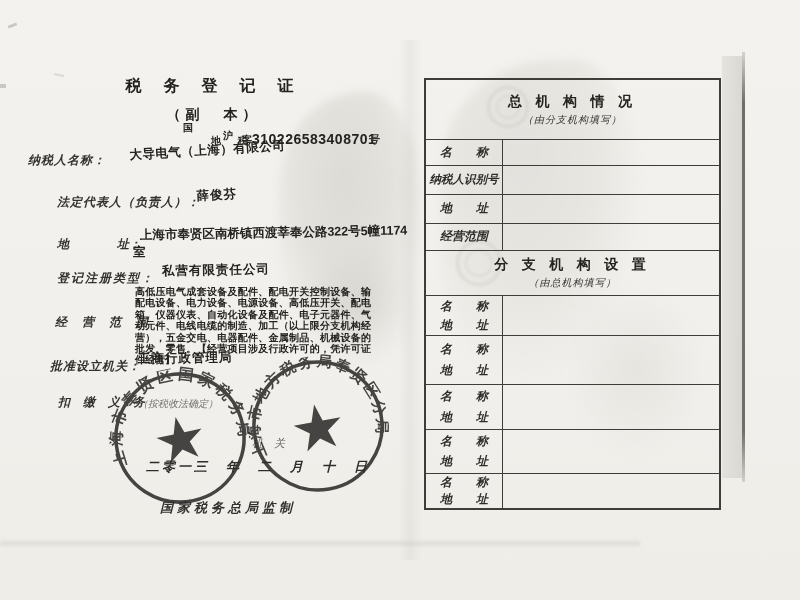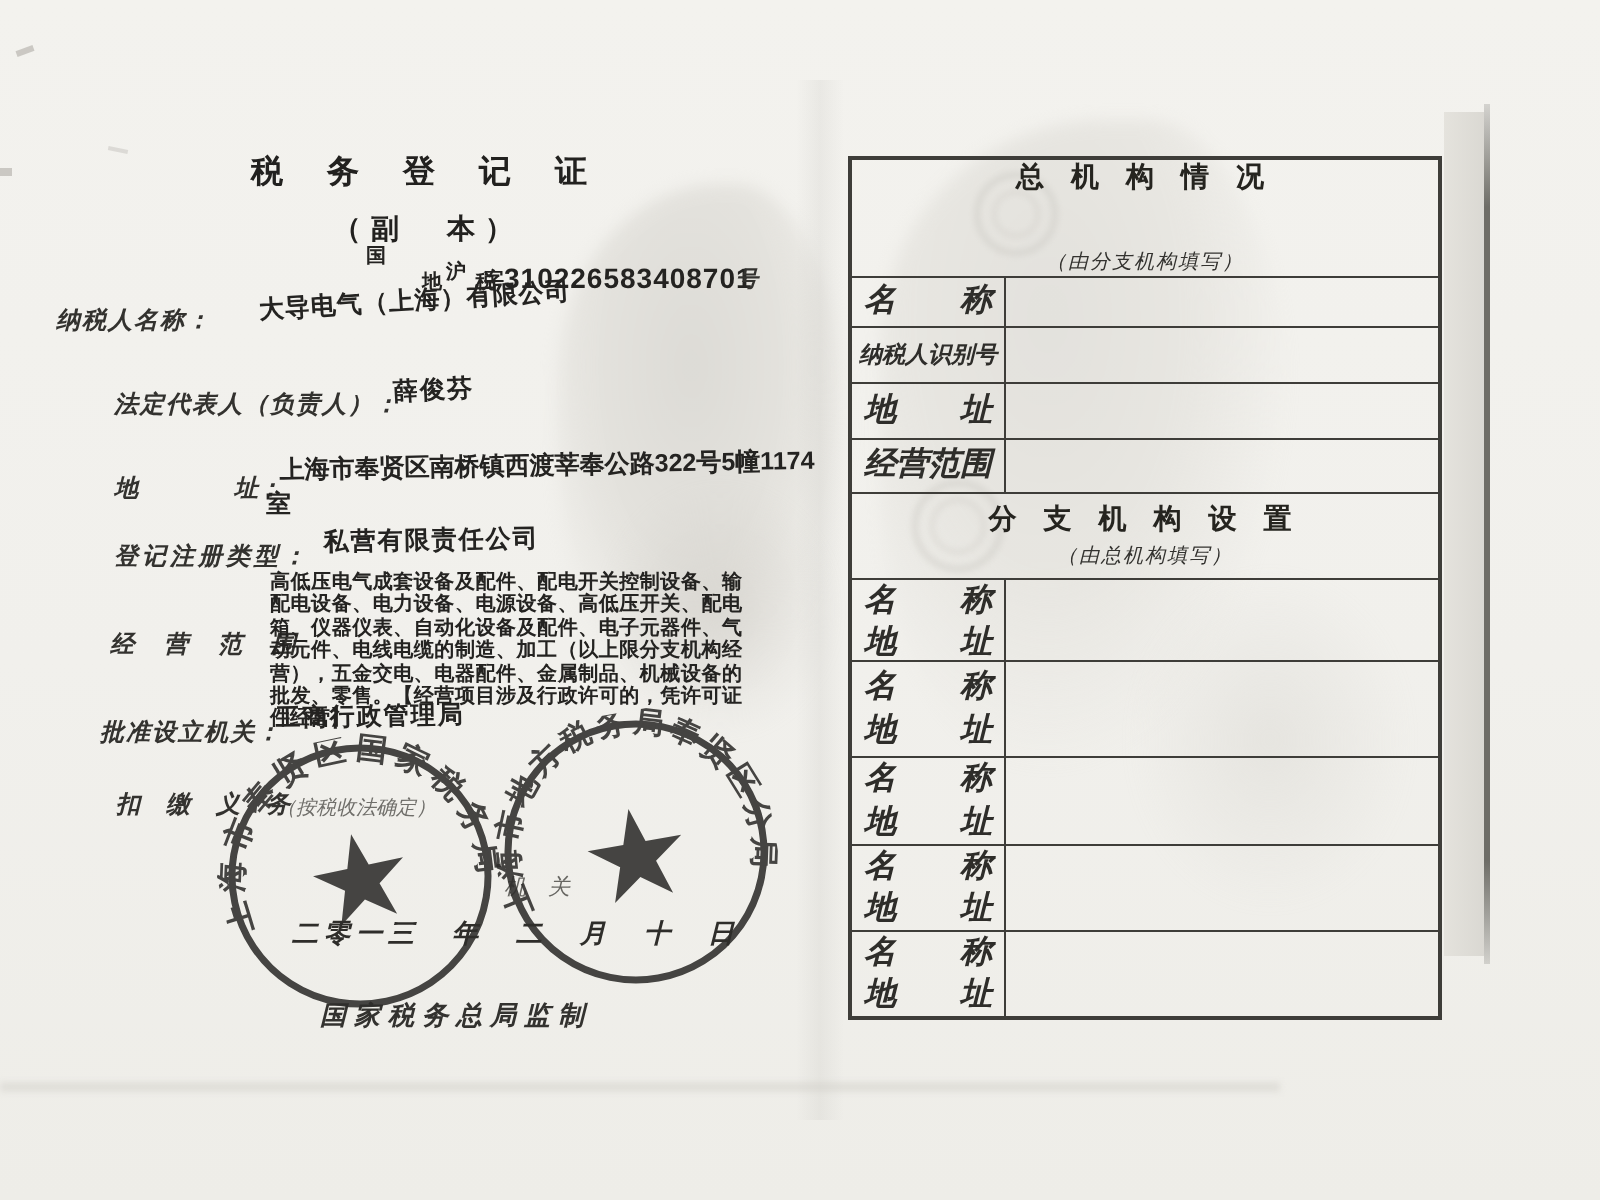--- a/index.html
+++ b/index.html
@@ -76,21 +76,21 @@
   
   .cert-table { position:absolute; left:424px; top:78px; width:297px; height:432px;
     border:2px solid #3e3d39; z-index:1; display:flex; flex-direction:column; }
   .trow { display:flex; border-bottom:1.5px solid #3e3d39; }
   .trow:last-child { border-bottom:none; flex:1; }
   .thead { flex-direction:column; align-items:center; justify-content:center; }
   .thead .sec-title { font-size:14px; font-weight:bold; letter-spacing:5px; color:#25241f; }
   .thead .sec-sub { font-size:10px; font-style:italic; letter-spacing:1px; color:#33322f; margin-top:2px; }
   .tlabel { width:77px; border-right:1.5px solid #3e3d39; display:flex;
     align-items:center; justify-content:center; font-style:italic; font-weight:600;
-    font-size:16px; color:#2e2d2a; }
+    font-size:12px; color:#2e2d2a; }
   .tlabel.two { flex-direction:column; justify-content:space-evenly; align-items:center; }
   .tvalue { flex:1; }
 </style>
 </head>
 <body>
 
 <div id="scan">
 
   <div class="blob blob-a"></div>
   <div class="blob blob-b"></div>
@@ -164,21 +164,21 @@
         <textPath href="#arcR" startOffset="50%" text-anchor="middle">上海市地方税务局奉贤区分局</textPath>
       </text>
       <text x="70" y="93" font-size="62" text-anchor="middle" fill="#2e2d2b">★</text>
     </svg>
 
     <div class="abs footer-line">国家税务总局监制</div>
   </div>
 
   <div class="cert-table">
 
-    <div class="trow thead" style="height:61px;justify-content:space-between;">
+    <div class="trow thead" style="height:61px;">
       <div class="sec-title">总 机 构 情 况</div>
       <div class="sec-sub">（由分支机构填写）</div>
     </div>
 
     <div class="trow" style="height:26px;">
       <div class="tlabel">名　　称</div>
       <div class="tvalue"></div>
     </div>
     <div class="trow" style="height:29px;">
       <div class="tlabel" style="font-size:11.5px;">纳税人识别号</div>

